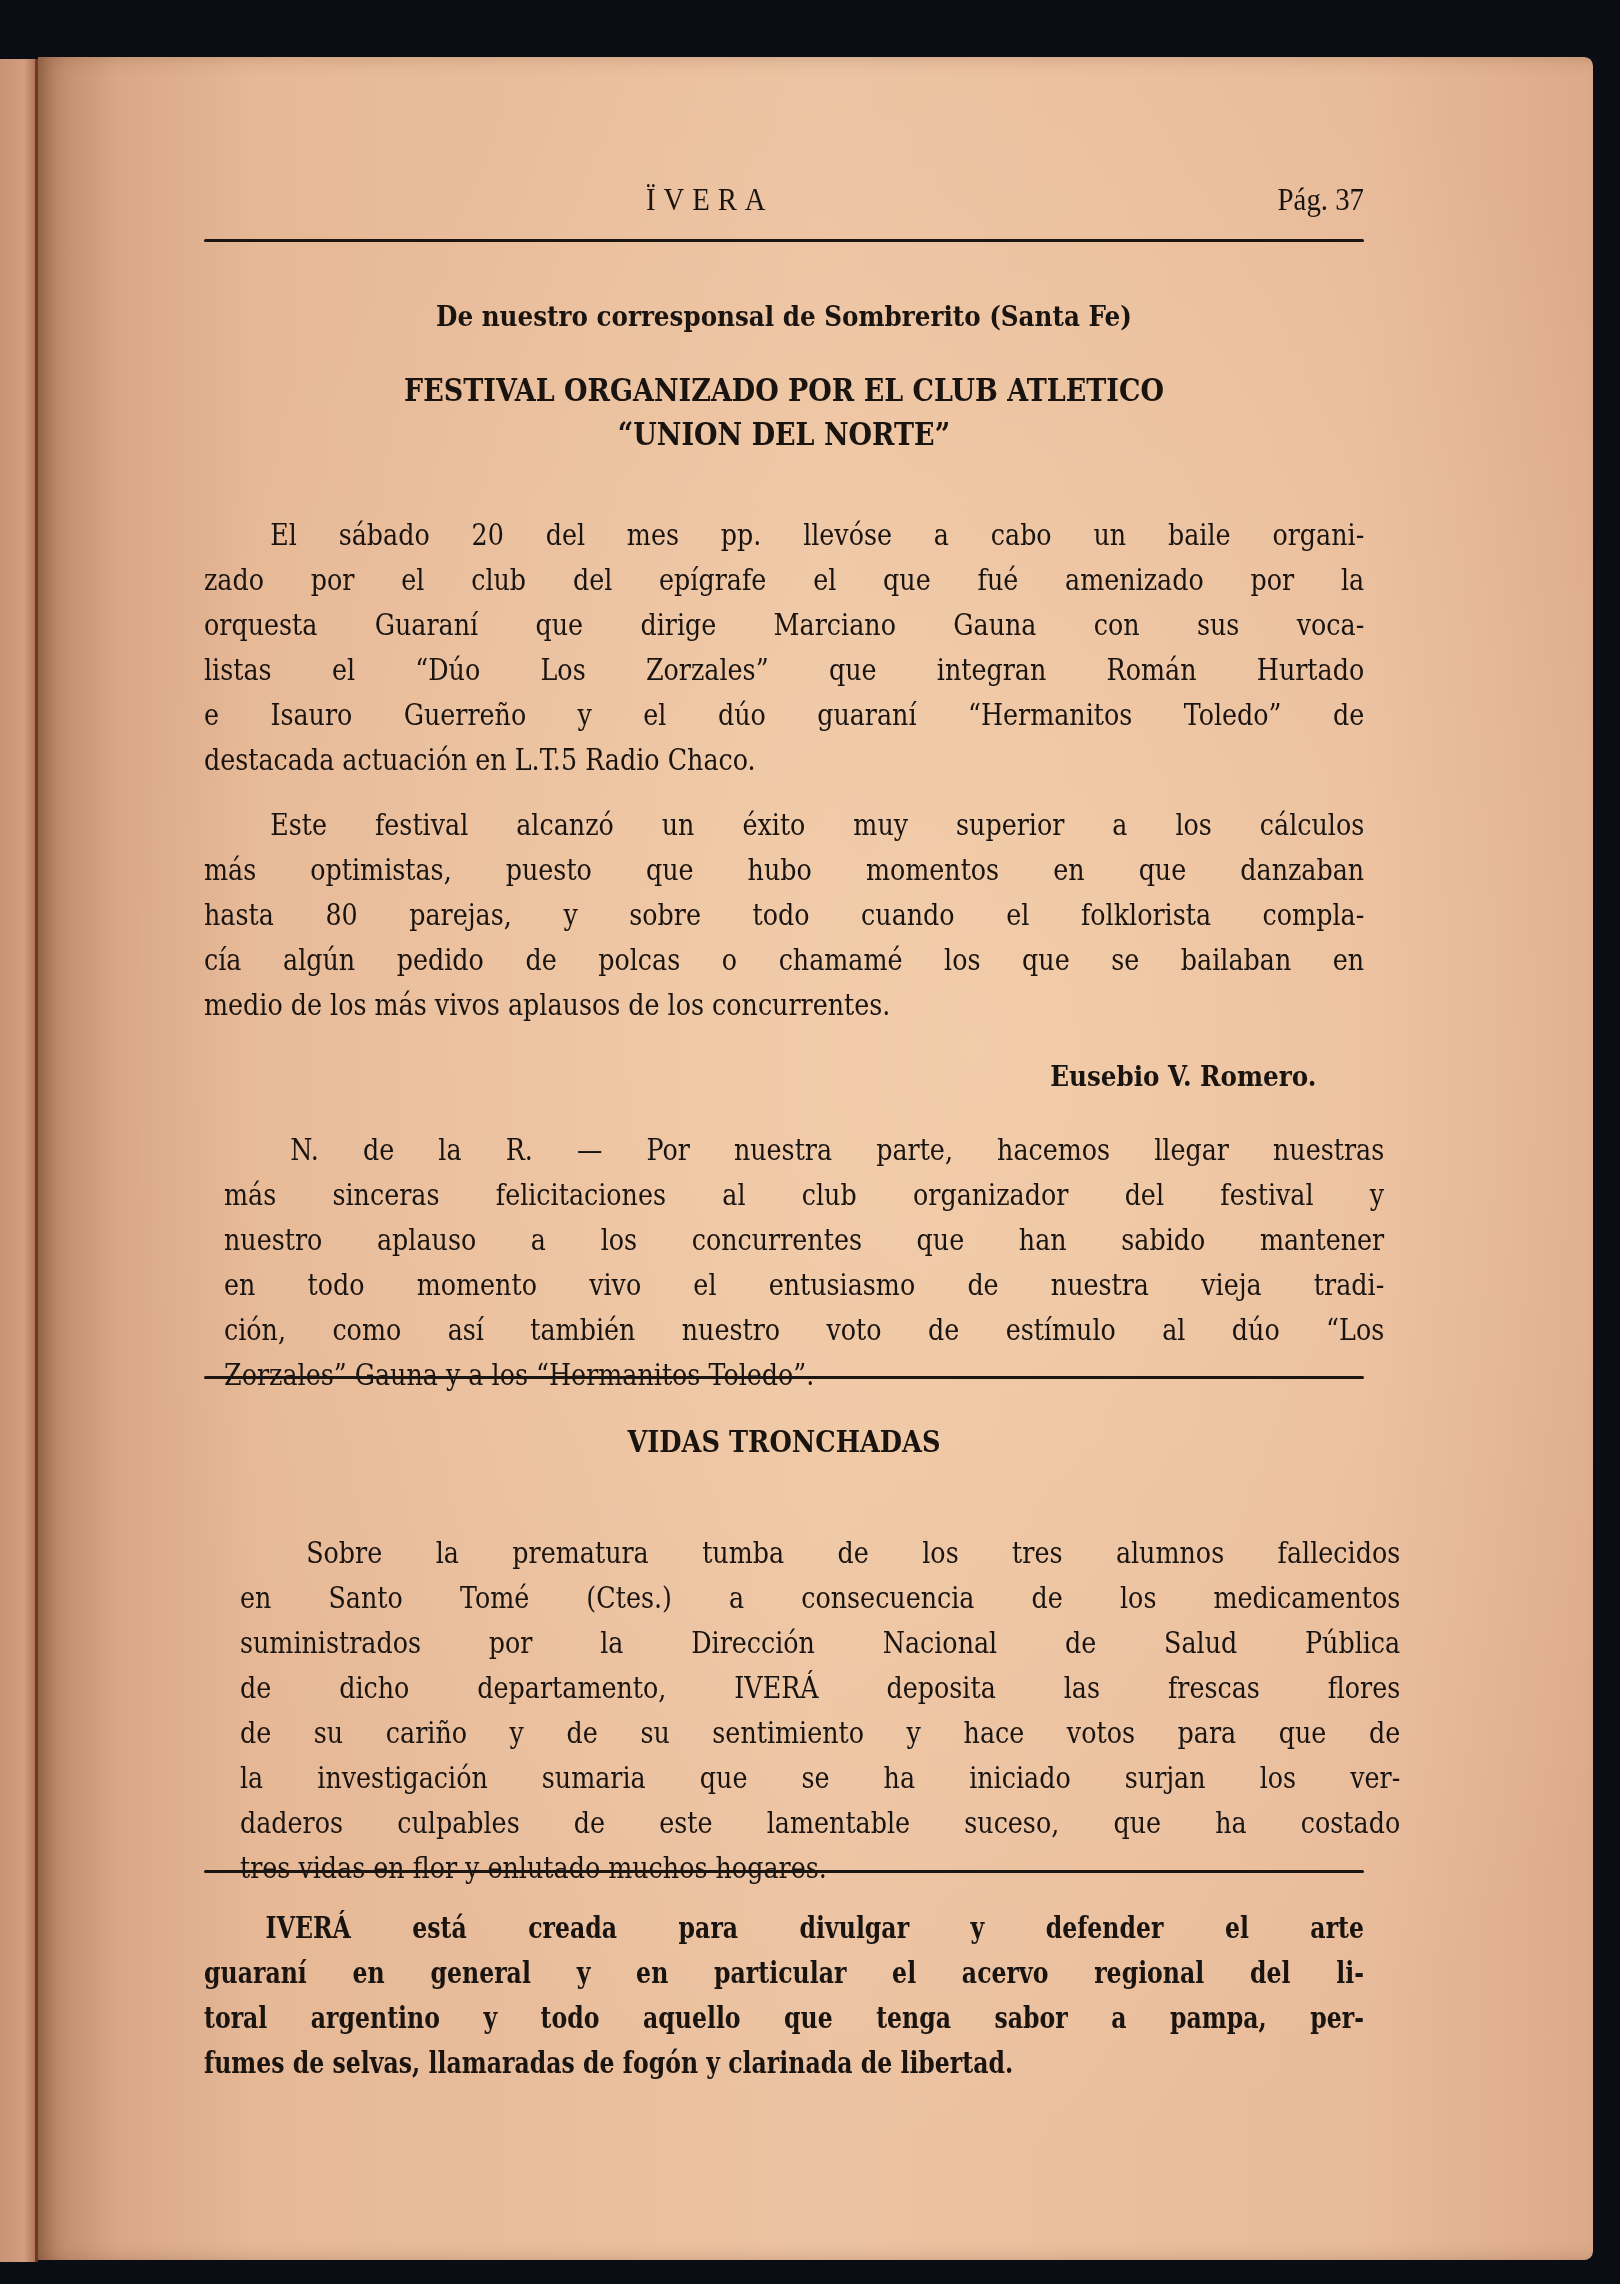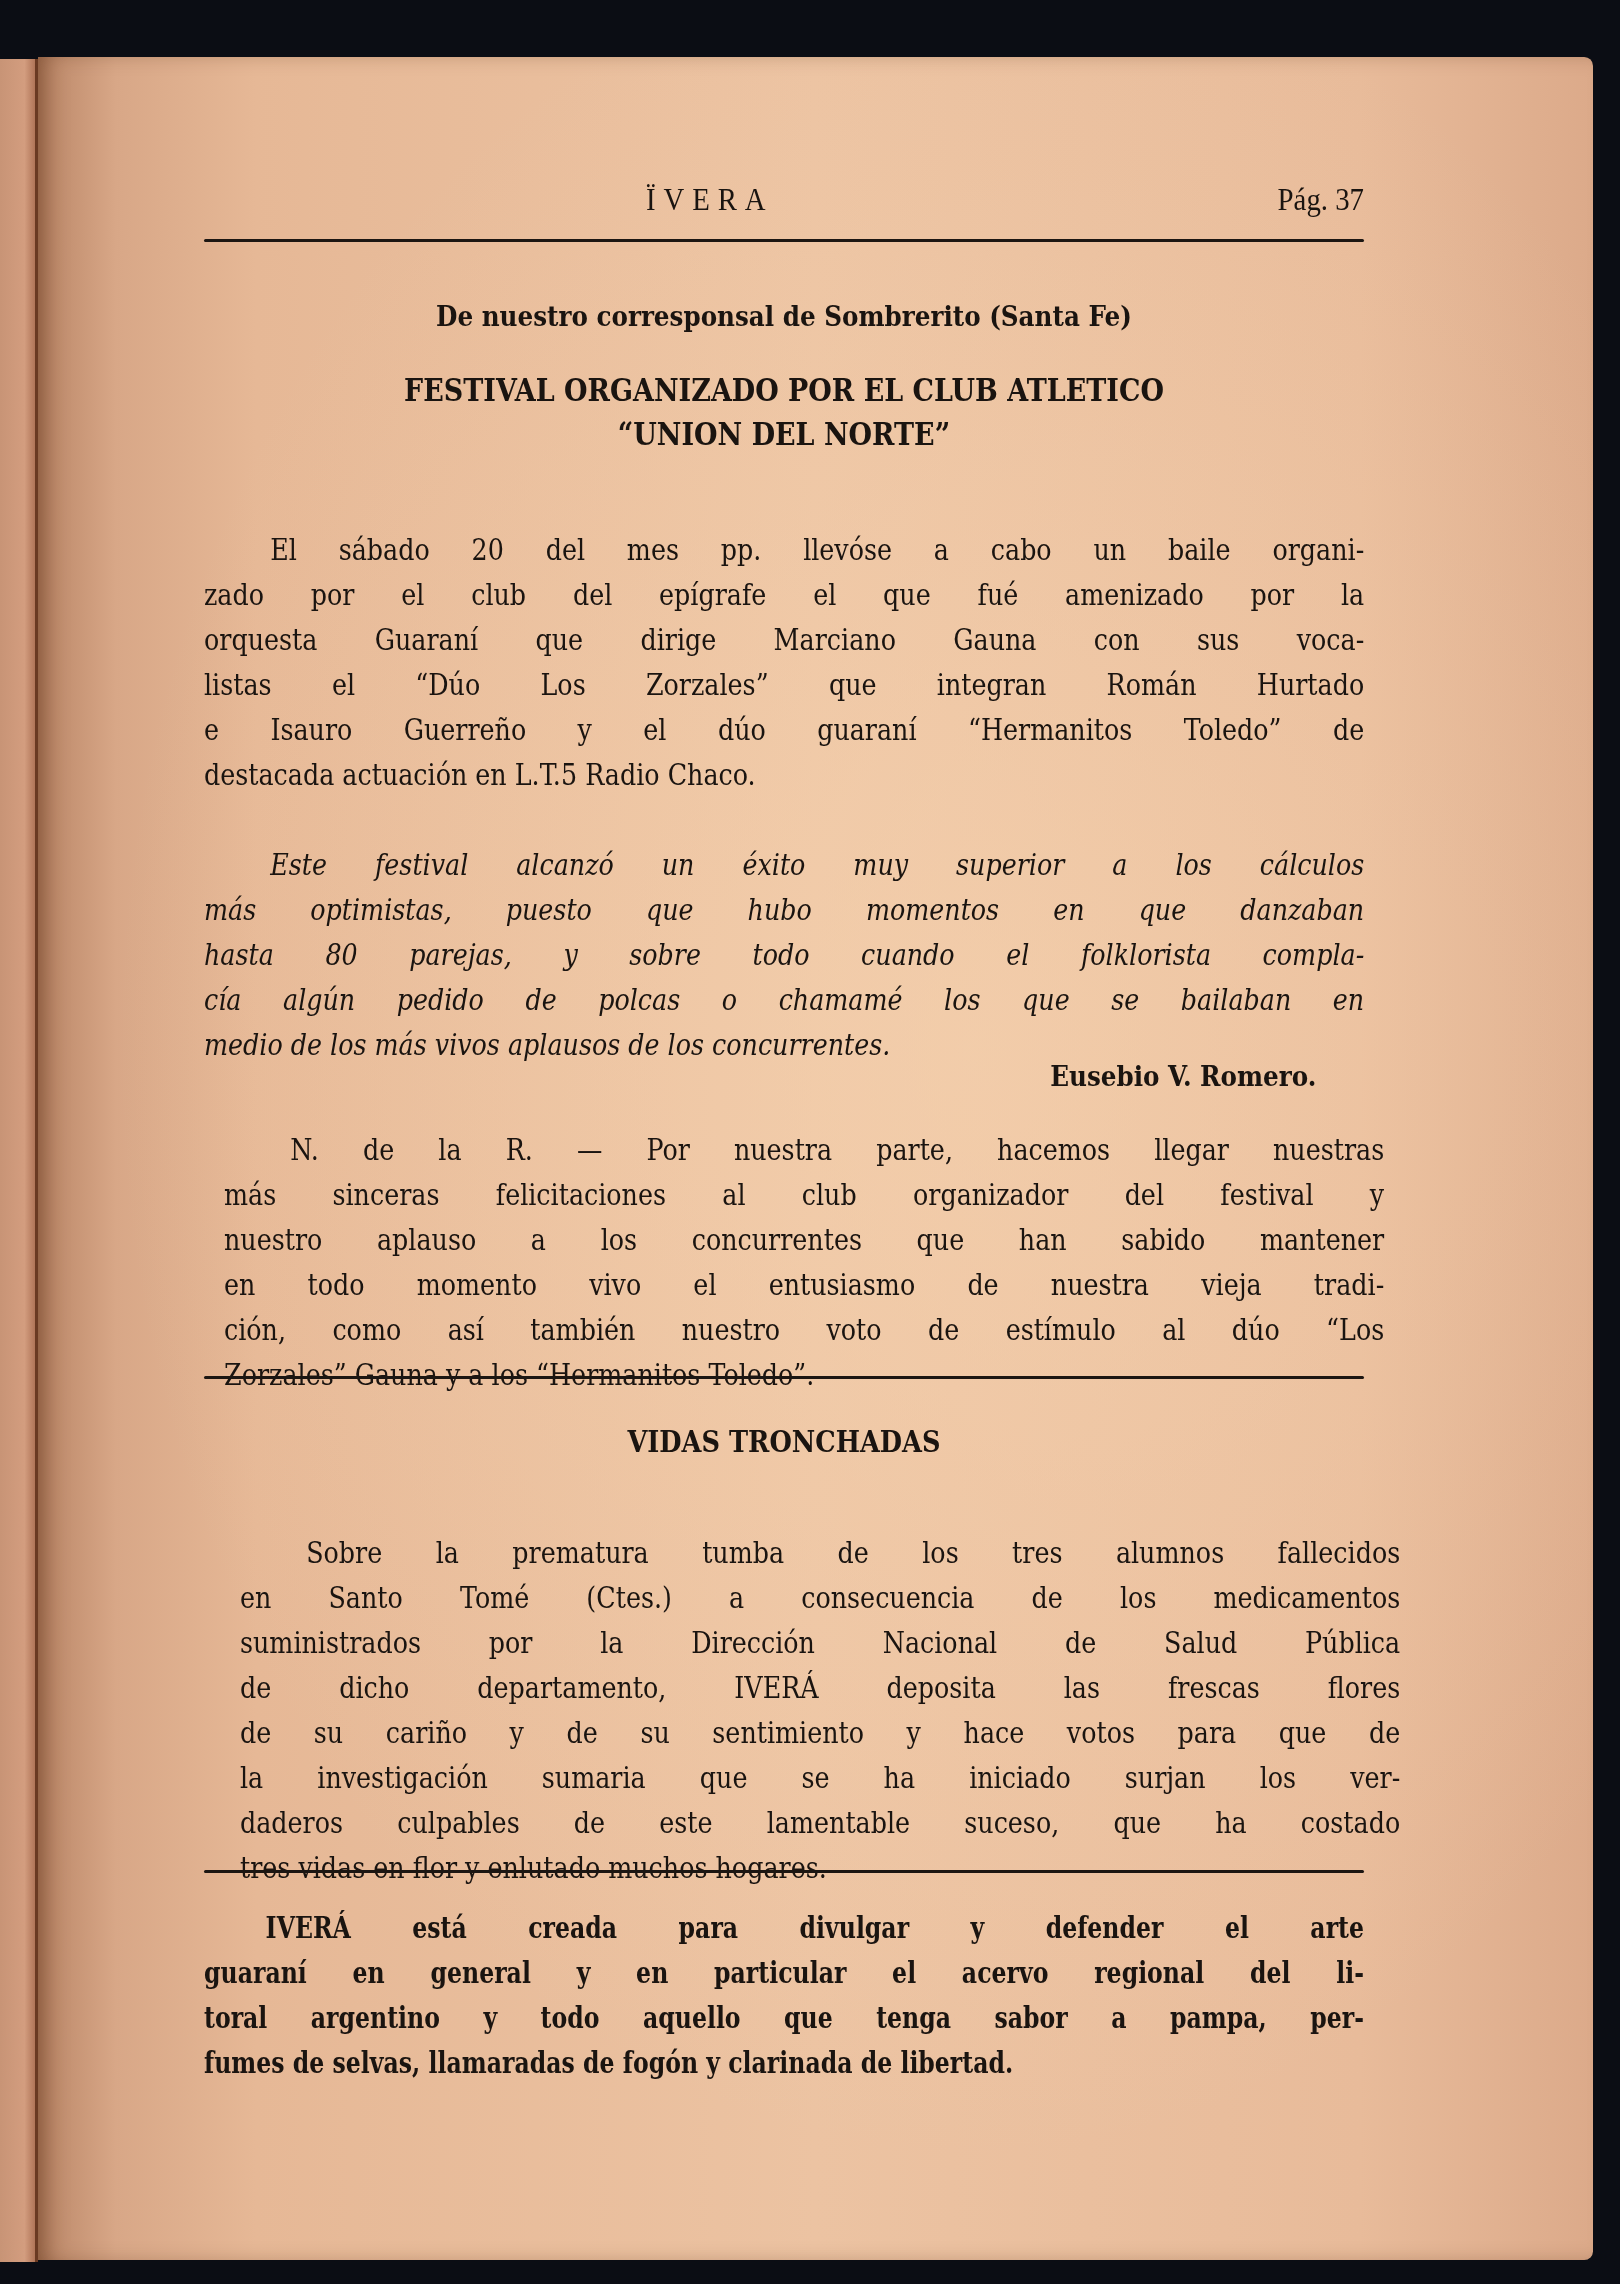--- a/index.html
+++ b/index.html
@@ -134,22 +134,22 @@
     text-align-last: justify;
     transform: scaleX(0.86);
     transform-origin: left;
     width: 116.3%;
   }
   .body-text .line.last {
     text-align-last: left;
   }
   .body-text .line.indent { padding-left: 77px; width: calc(116.3% - 77px); }
 
-  .p1 { top: 471px; }
-  .p2 { top: 786px; font-style: italic; }
+  .p1 { top: 456px; }
+  .p2 { top: 746px; }
   .signature {
     position: absolute;
     top: 1003px;
     right: 48px;
     font-family: "DejaVu Serif", serif;
     font-weight: bold;
     font-size: 28px;
     transform: scaleX(0.88);
     transform-origin: right;
   }

